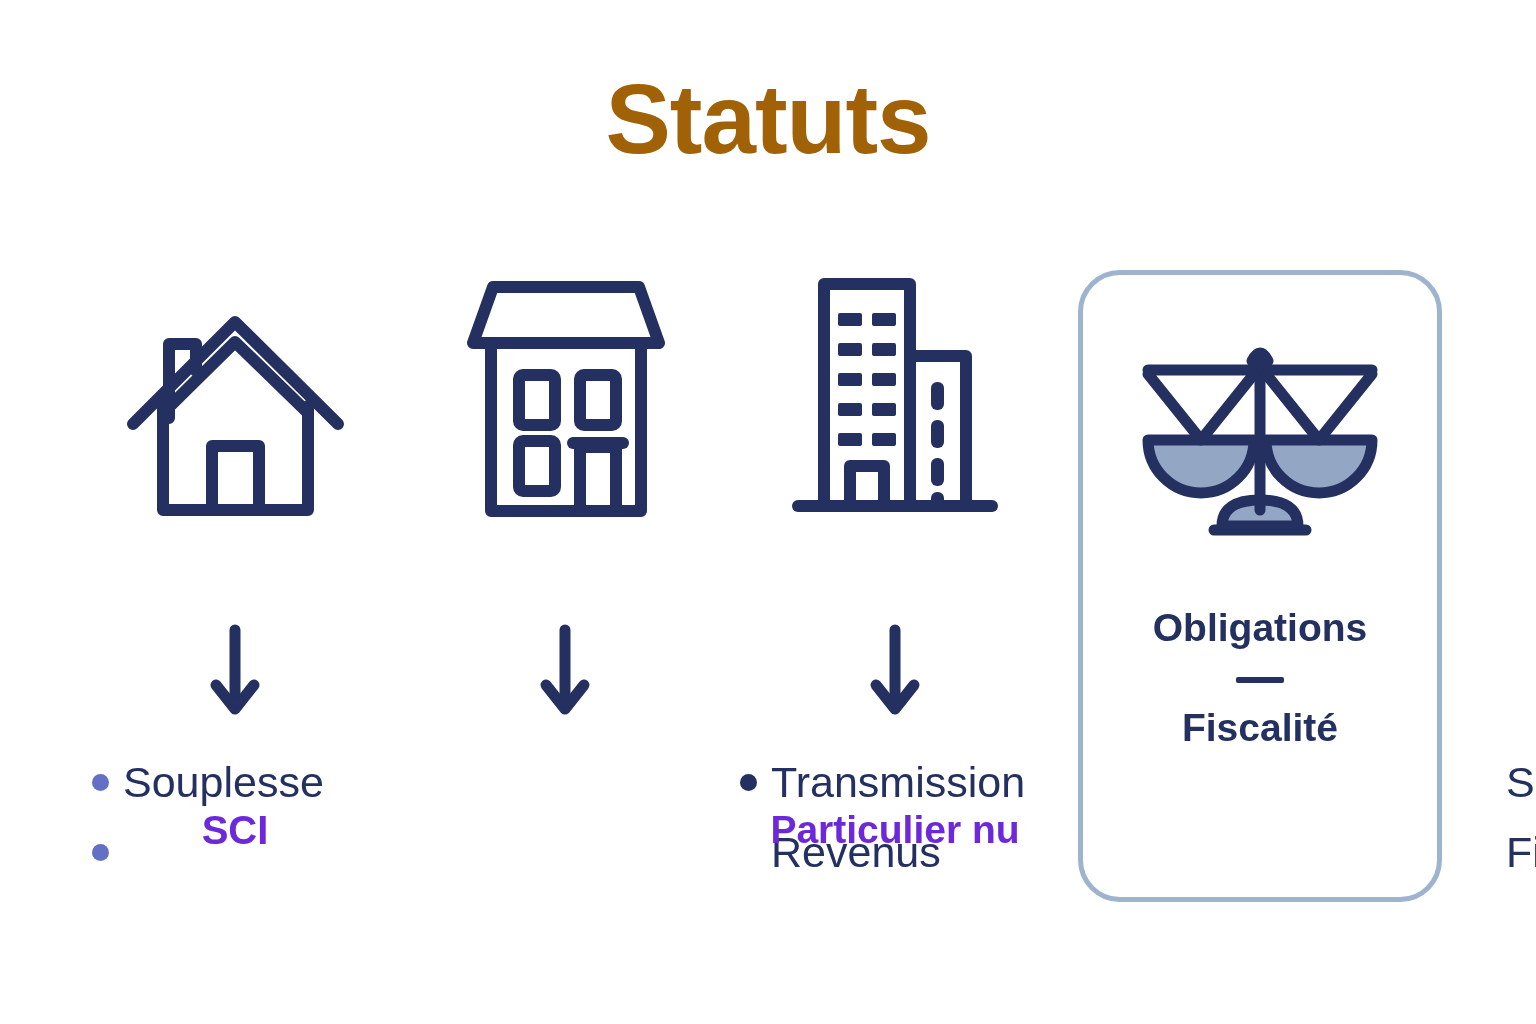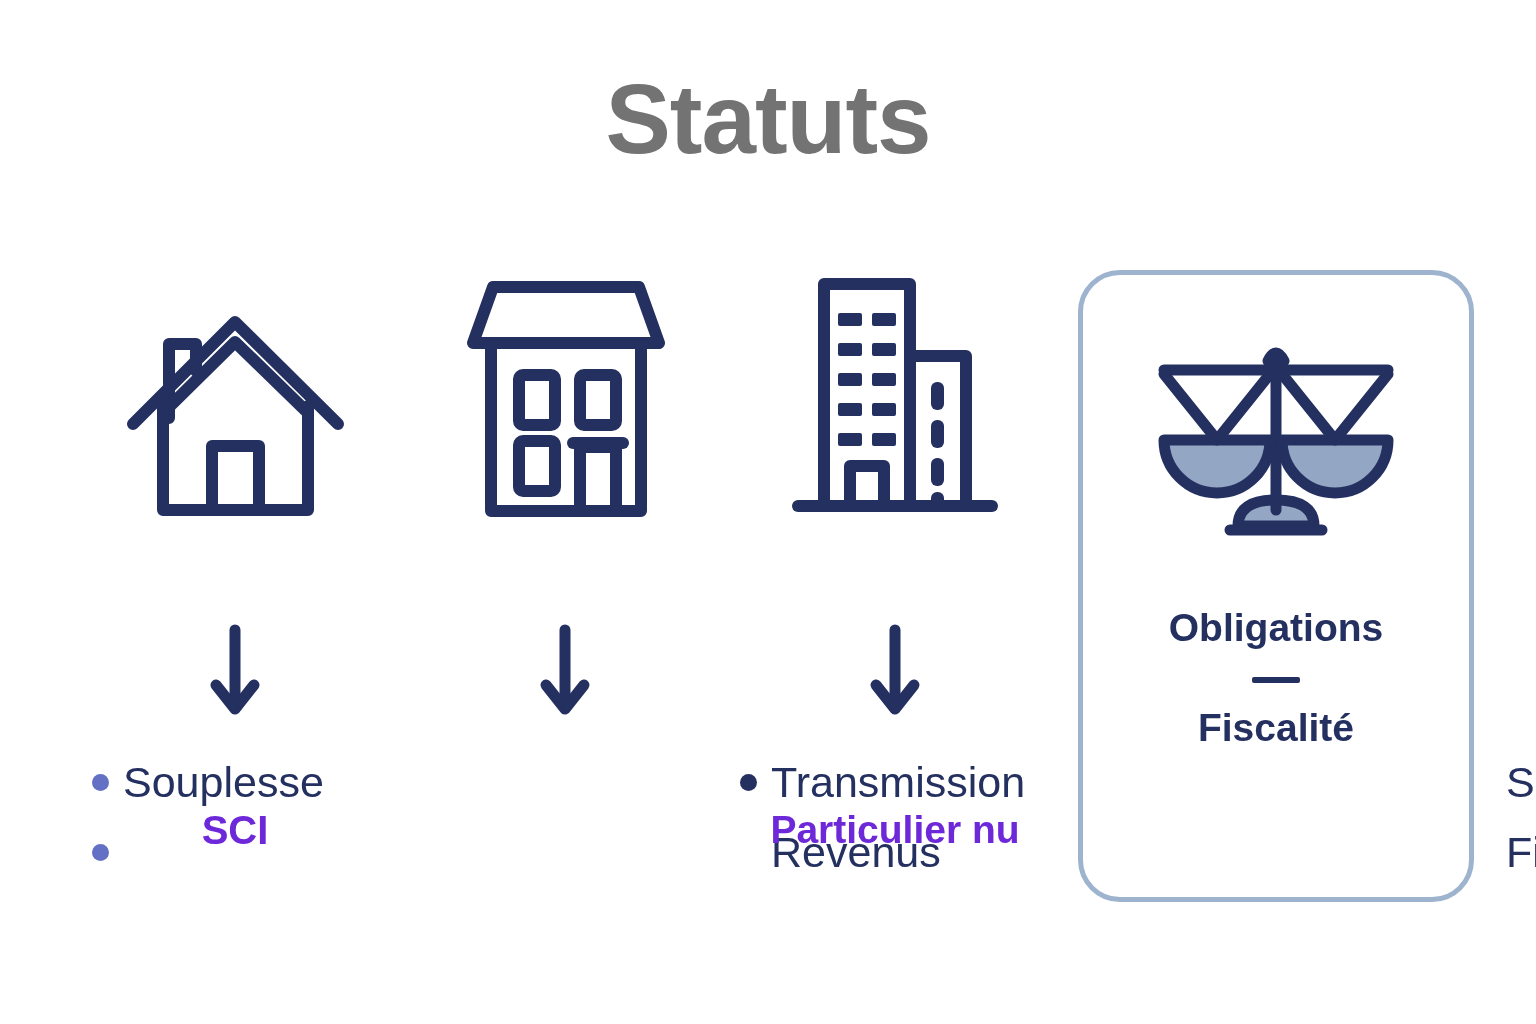--- a/index.html
+++ b/index.html
@@ -17,21 +17,21 @@
 
   
   .title {
     position: absolute;
     left: 0;
     top: 68px;
     width: 1536px;
     text-align: center;
     font-size: 98px;
     font-weight: bold;
-    color: #737373;
+    color: #a16207;
     letter-spacing: -1px;
     line-height: 1.05;
   }
 
   
   .columns {
     position: absolute;
     left: 60px;
     top: 265px;
     width: 1000px;
@@ -114,21 +114,21 @@
   
   .col-0 .bullets { left: 22px; }
   .col-1 .bullets { left: 340px; width: 400px; }
   .col-2 .bullets { left: 745px; }
 
   
   .card {
     position: absolute;
     left: 1078px;
     top: 270px;
-    width: 396px;
+    width: 364px;
     height: 632px;
     box-sizing: border-box;
     border: 5px solid #9db3ce;
     border-radius: 42px;
     background: #ffffff;
   }
   .card-icon {
     position: absolute;
     top: 55px;
     left: 0;

